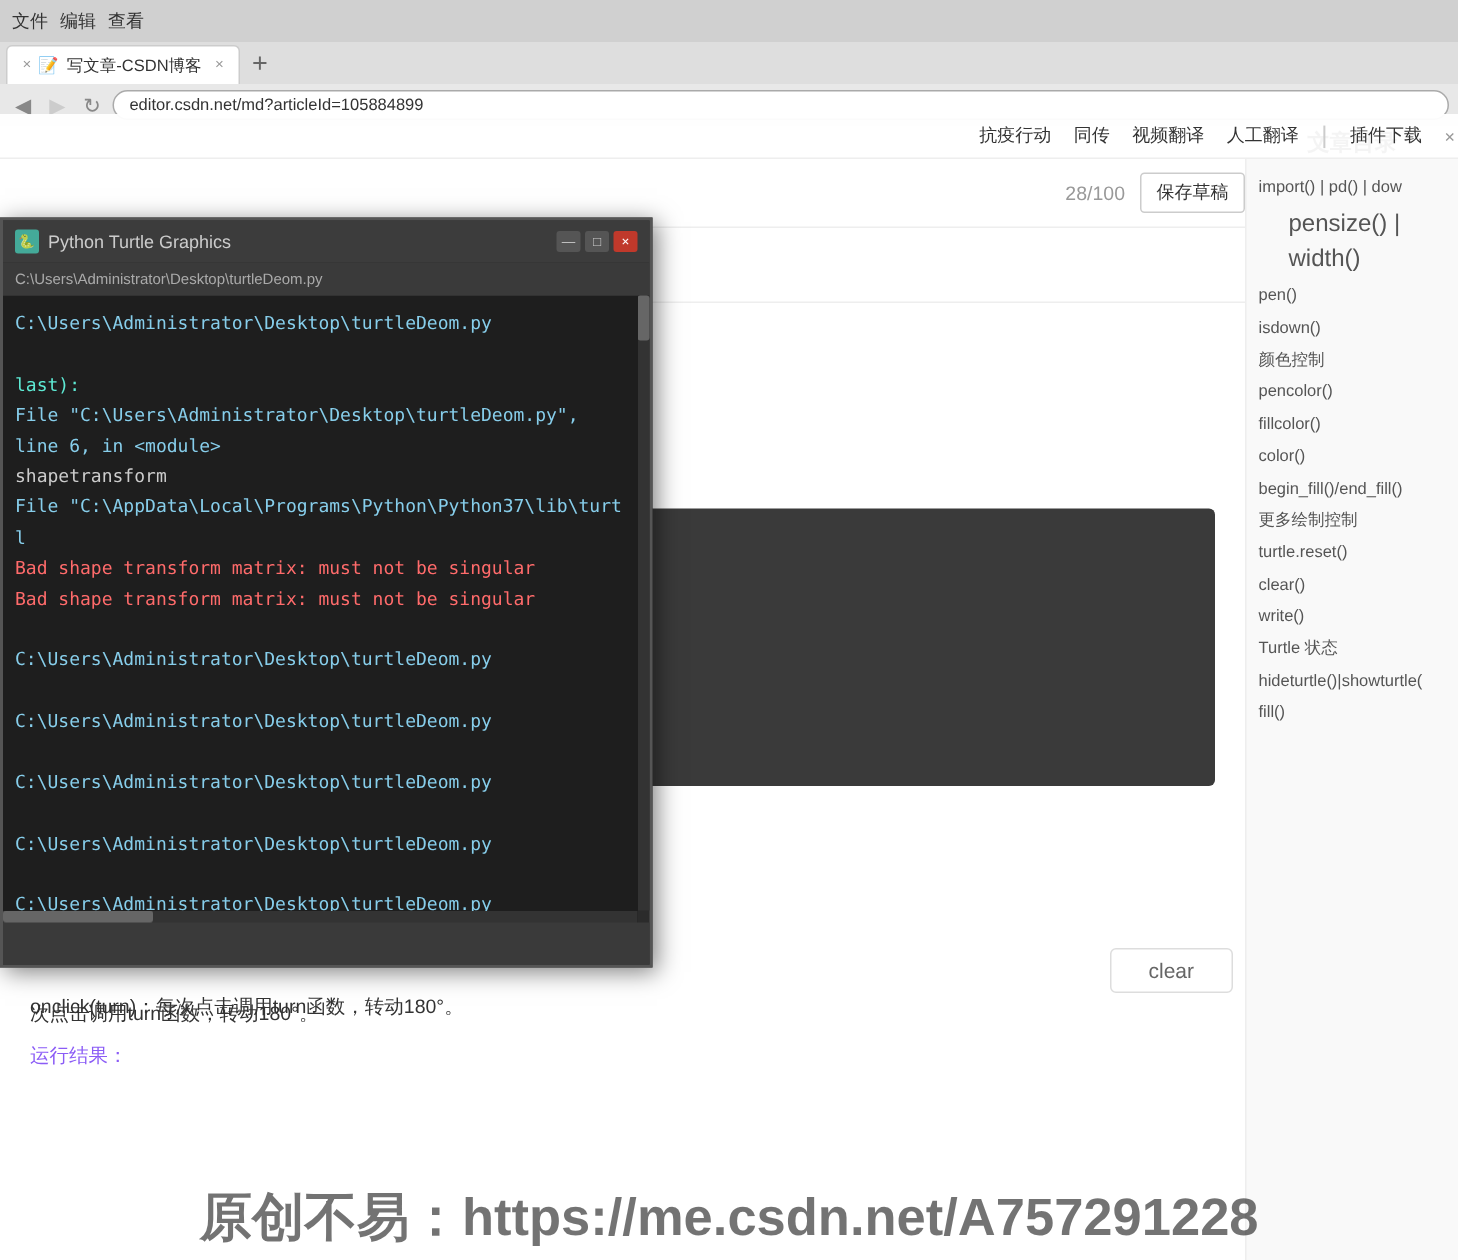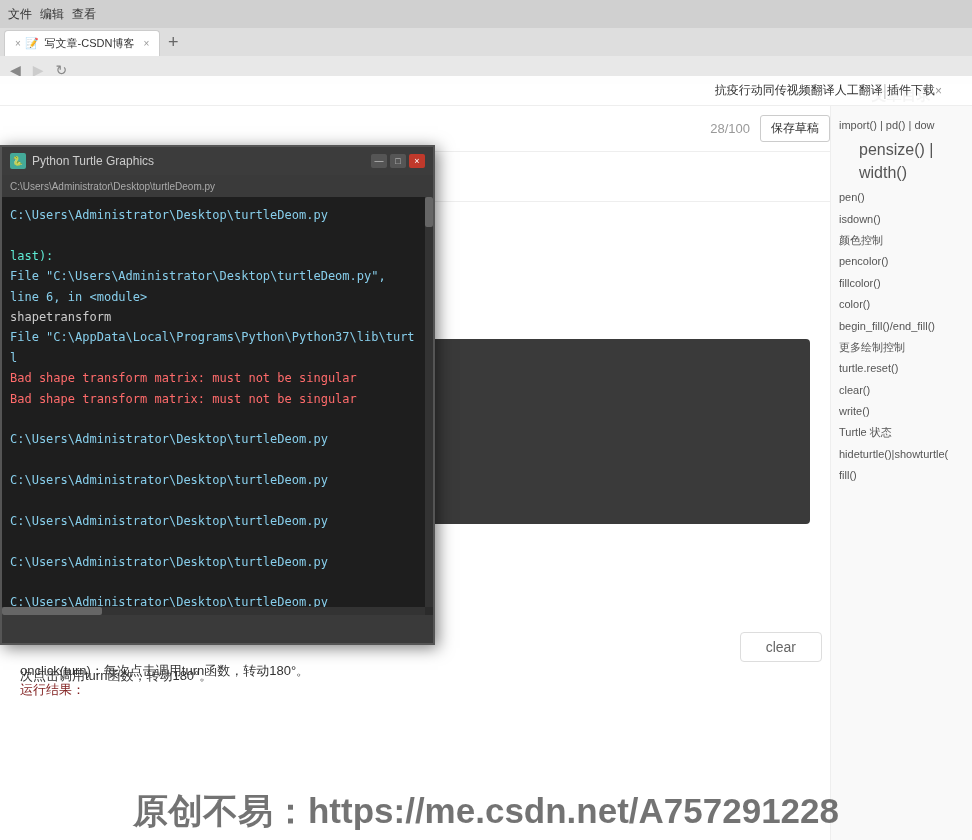--- a/index.html
+++ b/index.html
@@ -44,24 +44,27 @@
         <span style="font-size:11px;">写文章-CSDN博客</span>
         <span style="color:#999;font-size:10px;margin-left:4px;">×</span>
       </div>
       <div style="width:22px;height:22px;display:flex;align-items:center;justify-content:center;color:#666;font-size:18px;cursor:pointer;align-self:center;">+</div>
     </div>
 
     <div style="height:28px;background:#e8e8e8;display:flex;align-items:center;padding:0 6px;gap:4px;">
       <span style="color:#888;font-size:14px;padding:0 4px;cursor:pointer;">◀</span>
       <span style="color:#ccc;font-size:14px;padding:0 4px;cursor:pointer;">▶</span>
       <span style="color:#888;font-size:14px;padding:0 4px;cursor:pointer;">↻</span>
-    </div>
-  </div>
-
-  <div style="position:absolute;top:76px;left:0;width:972px;height:30px;background:rgba(255,255,255,0.95);border-bottom:1px solid #eee;display:flex;align-items:center;justify-content:flex-end;padding:0 30px;z-index:3;">
+      <div style="flex:1;height:20px;background:#fff;border:1px solid #aaa;border-radius:10px;padding:0 10px;font-size:11px;color:#333;display:flex;align-items:center;">
+        <span>editor.csdn.net/md?articleId=105884899</span>
+      </div>
+    </div>
+  </div>
+
+  <div style="position:absolute;top:76px;left:0;width:972px;height:30px;background:rgba(255,255,255,0.95);border-bottom:1px solid #eee;display:flex;align-items:center;justify-content:flex-end;padding:0 2px;gap:15px;z-index:3;">
     <span style="font-size:12px;color:#333;">抗疫行动</span>
     <span style="font-size:12px;color:#333;">同传</span>
     <span style="font-size:12px;color:#333;">视频翻译</span>
     <span style="font-size:12px;color:#333;">人工翻译</span>
     <span style="color:#ccc;">|</span>
     <span style="font-size:12px;color:#333;">插件下载</span>
     <span style="font-size:12px;color:#999;cursor:pointer;">×</span>
   </div>
 
   <div style="position:absolute;top:106px;left:0;width:830px;height:46px;background:#fff;border-bottom:1px solid #eee;display:flex;align-items:center;padding:0 0;z-index:2;">
@@ -149,21 +152,21 @@
       </div>
       <div>&nbsp;</div>
       <div>
         <span style="color:#9cdcfe;">onclick</span><span style="color:#ddd;">(turn)</span>
       </div>
     </div>
   </div>
 
   <div style="position:absolute;top:652px;left:0;width:830px;height:188px;background:#fff;padding:10px 20px;z-index:1;">
     <p style="font-size:13px;color:#333;">onclick(turn)：每次点击调用turn函数，转动180°。</p>
-    <p style="font-size:13px;color:#7f1d1d;margin-top:1px;">运行结果：</p>
+    <p style="font-size:13px;color:#8b5cf6;margin-top:15px;">运行结果：</p>
   </div>
 
   <div style="position:absolute;bottom:155px;left:20px;font-size:13px;color:#333;z-index:2;">
     <span>次点击调用turn函数，转动180°。</span>
   </div>
 
   <div style="position:absolute;bottom:178px;right:150px;z-index:6;">
     <button style="background:#fff;border:1px solid #ddd;border-radius:4px;padding:6px 25px;font-size:14px;color:#666;cursor:pointer;">clear</button>
   </div>
 

